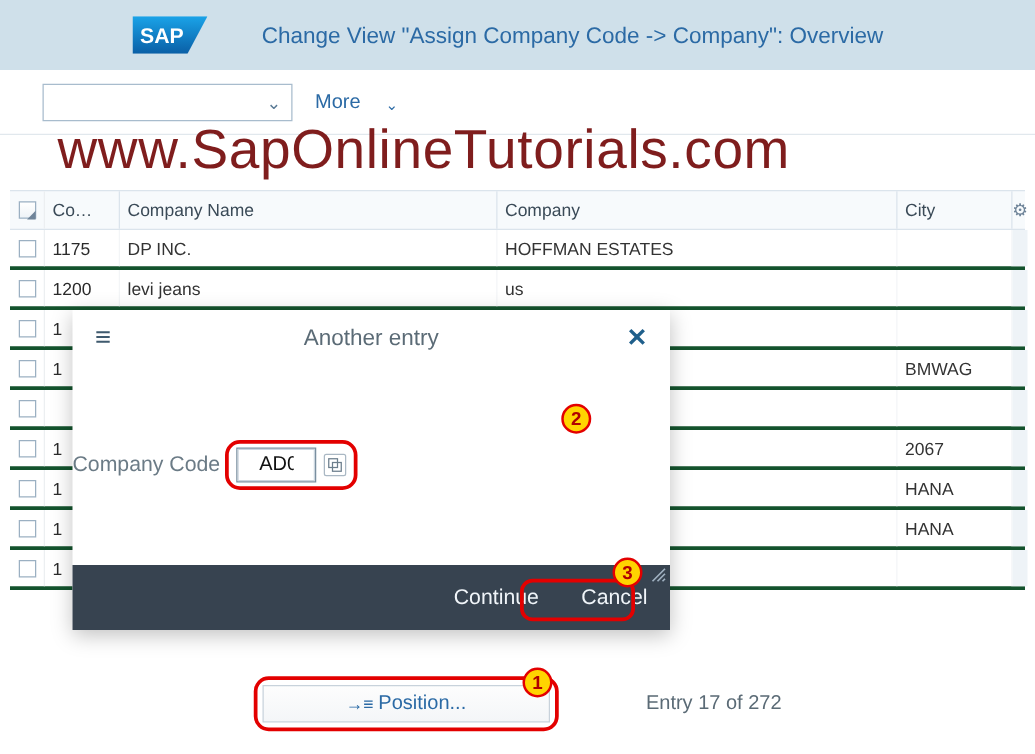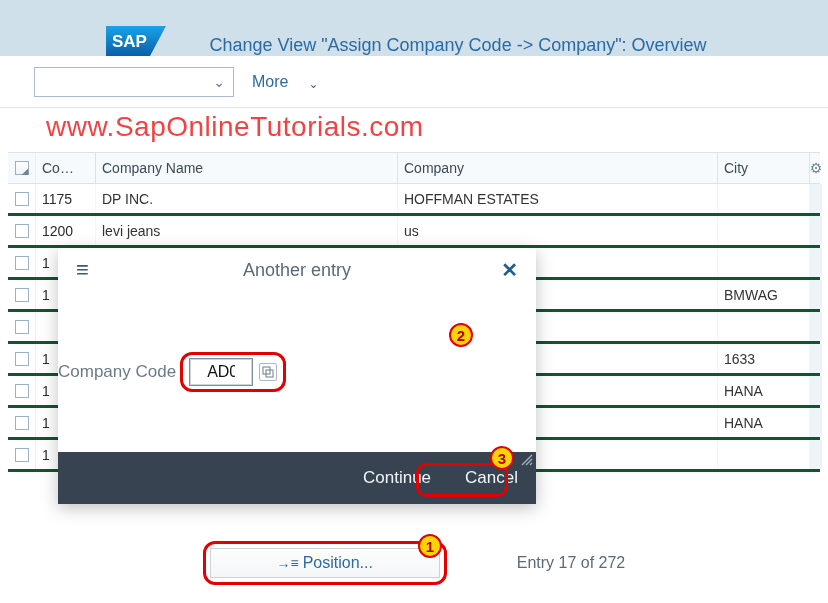--- a/index.html
+++ b/index.html
@@ -3,21 +3,21 @@
 <meta charset="utf-8">
 <style>
   * { box-sizing: border-box; margin: 0; padding: 0; font-family: Arial, Helvetica, sans-serif; }
   body { width: 828px; height: 603px; background: #fff; position: relative; overflow: hidden; font-size: 14px; color: #333; }
 
   
   .header {
     height: 56px;
     background: #cfe0ea;
     display: flex;
-    align-items: flex-end;
+    align-items: center;
     padding: 0 18px;
   }
   .sap-logo {
     width: 60px; height: 30px; position: relative; margin-left: 88px;
   }
   .sap-logo svg { width: 100%; height: 100%; }
   .header-title { flex: 1; text-align: center; color: #2b6aa5; font-size: 18px; margin-left: -60px; }
 
   
   .toolbar {
@@ -32,22 +32,22 @@
   .toolbar .select {
     width: 200px; height: 30px; border: 1px solid #a8bccd; background: #fff;
     display:flex; align-items:center; justify-content:flex-end; padding: 0 8px;
     color:#5b7b96;
   }
   .toolbar .more { color:#2b6aa5; font-size:16px; display:flex; align-items:flex-end; gap:20px;}
   .toolbar .more .chev { font-size:12px;}
 
   
   .watermark {
-    position: absolute; top: 111px; left: 46px; right: 10px;
-    font-size: 28px; font-weight: 500; color: #ef4444;
+    position: absolute; top: 95px; left: 46px; right: 10px;
+    font-size: 44px; font-weight: 500; color: #7f1d1d;
     letter-spacing: 0.5px; pointer-events:none; user-select:none;
     white-space: nowrap;
   }
 
   
   .table-wrap {
     position: absolute; top: 152px; left: 8px; right: 8px;
   }
   .thead, .trow {
     display: grid;
@@ -227,21 +227,21 @@
     <div></div>
     <div class="scroll-cell"></div>
   </div>
   <div class="trow">
     <div>
         <span class="chk"></span>
       </div>
     <div class="code">1</div>
     <div></div>
     <div></div>
-    <div>1633</div>
+    <div>2067</div>
     <div class="scroll-cell"></div>
   </div>
   <div class="trow">
     <div>
         <span class="chk"></span>
       </div>
     <div class="code">1</div>
     <div></div>
     <div></div>
     <div>HANA</div>

